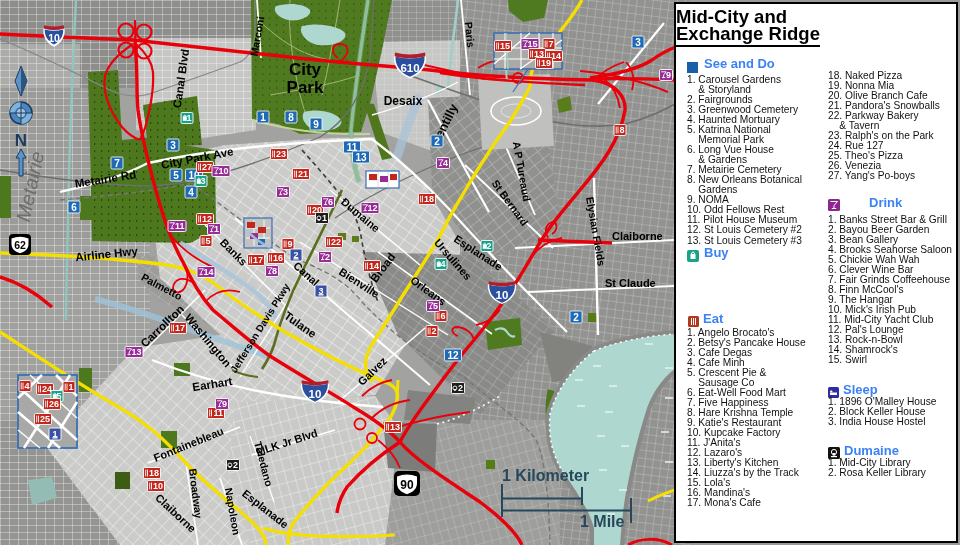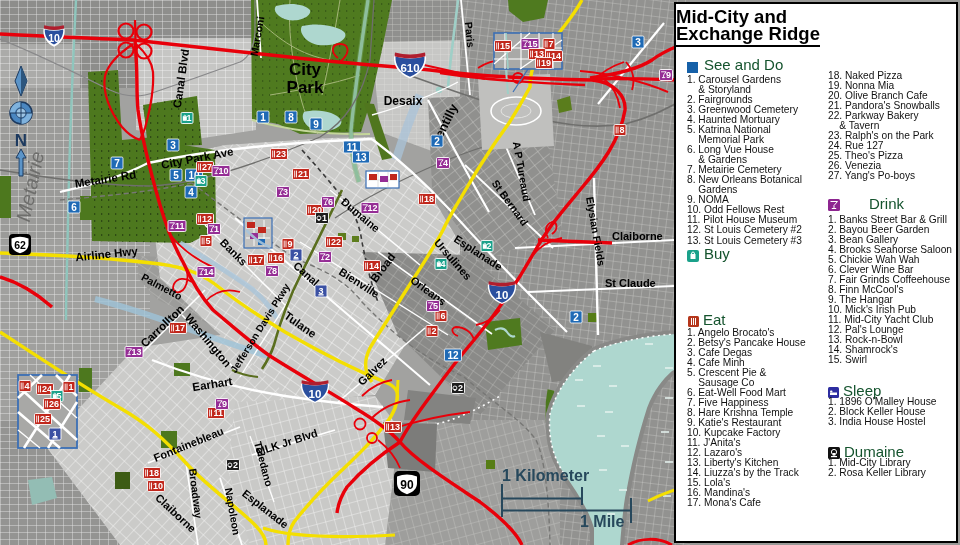--- a/index.html
+++ b/index.html
@@ -1,19 +1,19 @@
 <!DOCTYPE html>
 <html><head><meta charset="utf-8">
 <style>
 html,body{margin:0;padding:0}
 body{width:960px;height:545px;position:relative;font-family:"Liberation Sans",sans-serif;overflow:hidden;background:#9a9a98}
 #map{position:absolute;left:0;top:0}
 #legend{position:absolute;left:674px;top:2px;width:280px;height:537px;background:#fff;border:2px solid #000;font-family:"Liberation Sans",sans-serif}
 .it{position:absolute;font-size:10.2px;line-height:10.07px;color:#111;white-space:pre}
-.hd{position:absolute;font-size:15px;font-weight:normal;color:#14532d;white-space:nowrap}
+.hd{position:absolute;font-size:13px;font-weight:bold;color:#3b82f6;white-space:nowrap}
 </style></head><body>
 
 <svg id="map" width="690" height="545" viewBox="0 0 690 545">
 <defs>
 <pattern id="g0" width="9" height="7" patternUnits="userSpaceOnUse">
   <rect width="9" height="7" fill="none"></rect>
   <path d="M0 0H9M0 0V7" stroke="#ffffff" stroke-width="0.9" opacity="0.75"></path>
 </pattern>
 <pattern id="g0d" width="8" height="6" patternUnits="userSpaceOnUse">
   <path d="M0 0H8M0 0V6" stroke="#e8e8e6" stroke-width="0.8" opacity="0.6"></path>

